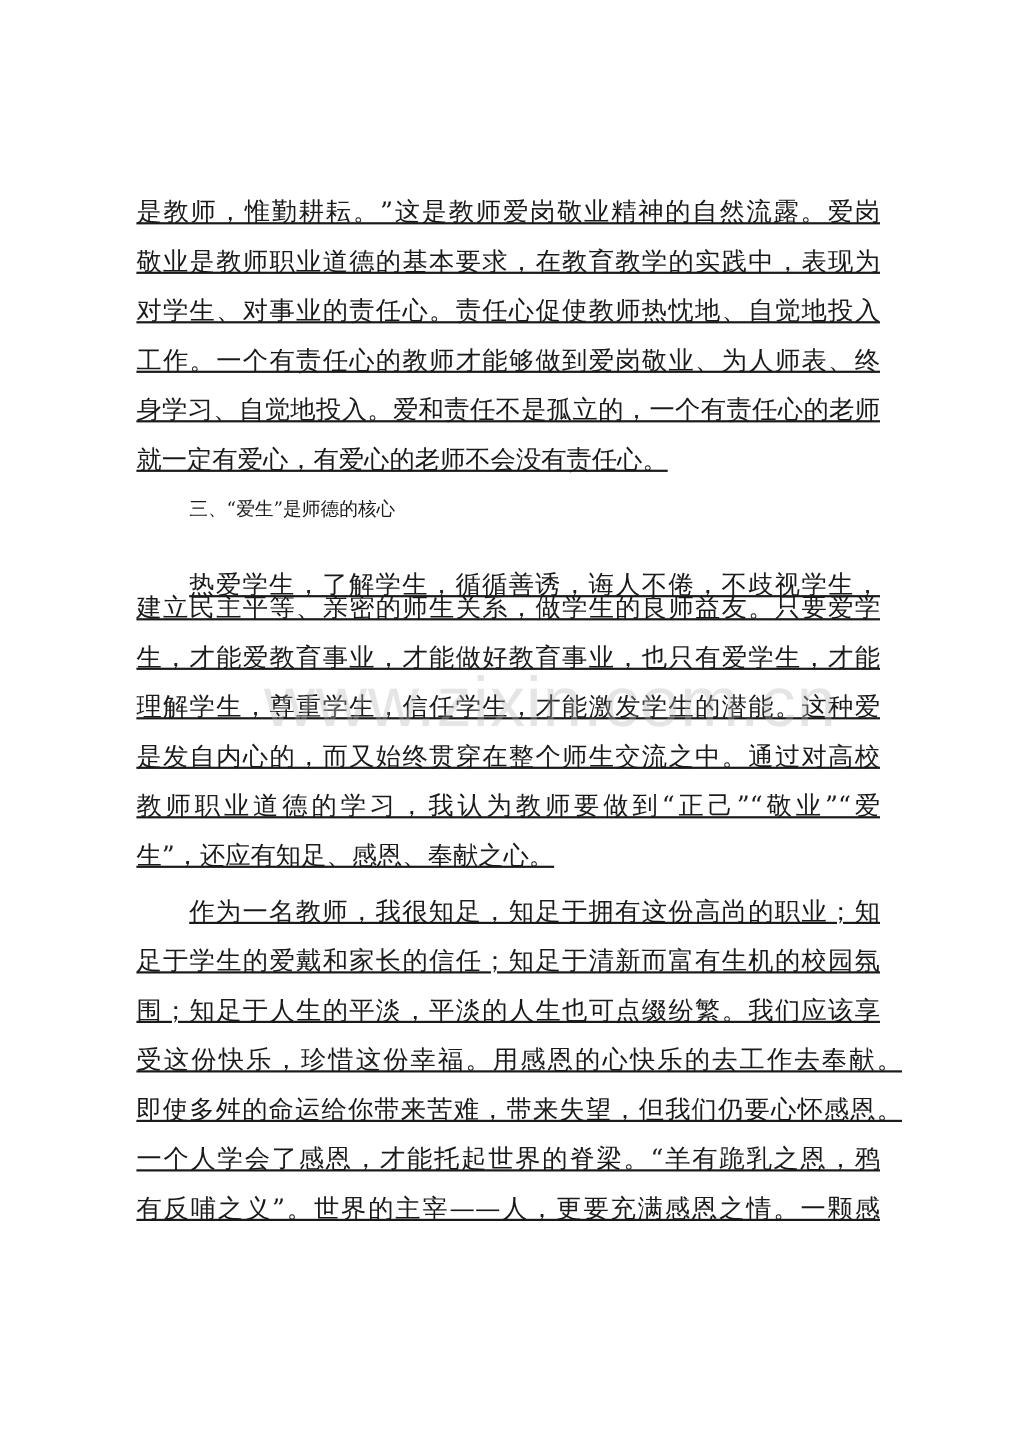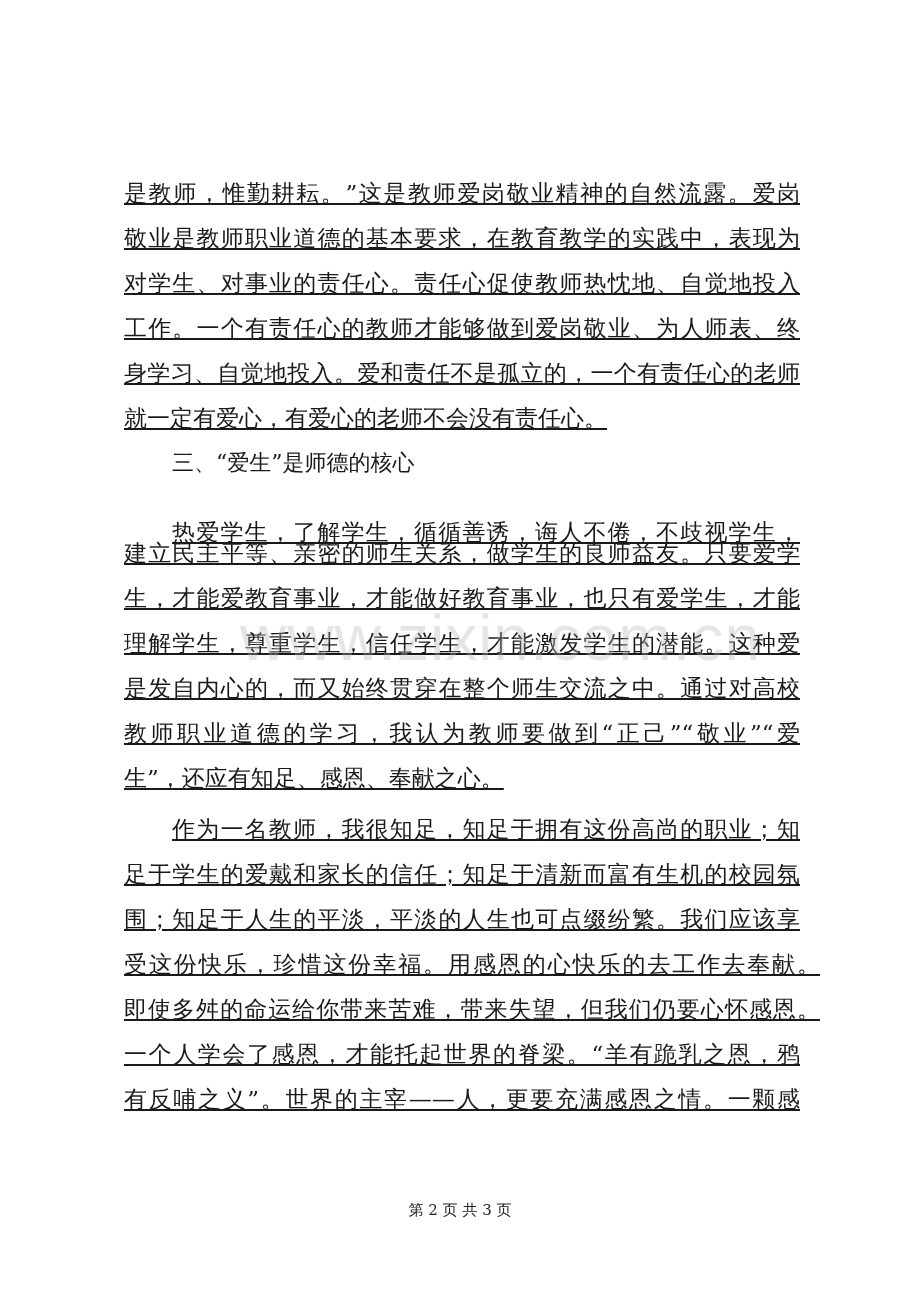--- a/index.html
+++ b/index.html
@@ -5,21 +5,21 @@
   html, body { margin: 0; padding: 0; background: #ffffff; }
   body { width: 920px; height: 1302px; position: relative; overflow: hidden;
          font-family: "DejaVu Serif", "Liberation Serif", serif; color: #1a1a1a; }
   .page { position: absolute; left: 0; top: 0; width: 920px; height: 1302px; background: #fff; }
   .line { position: absolute; left: 124px; width: 676px; height: 32px;
           font-size: 23px; line-height: 32px; white-space: nowrap;
           text-align: justify; text-align-last: justify; text-decoration: underline; }
   .line.last { text-align-last: left; }
   .line.indent { left: 172px; width: 628px; }
   .line.wide { width: 696px; }
-  .heading { position: absolute; left: 172px; font-size: 22px; line-height: 32px; white-space: nowrap; }
+  .heading { position: absolute; left: 172px; font-size: 17px; line-height: 32px; white-space: nowrap; }
   .footer { position: absolute; left: 0; width: 920px; top: 1200px; text-align: center;
             font-size: 15px; line-height: 20px; color: #222; }
   .watermark { position: absolute; left: 240px; top: 603px; font-family: Liberation Sans, sans-serif;
                font-size: 64px; line-height: 70px; color: rgba(180,180,180,0.35); letter-spacing: 1px;
                pointer-events: none; }
 </style>
 </head>
 <body>
 
 <div class="page">
@@ -50,14 +50,13 @@
     <div class="line" style="top:858px">足于学生的爱戴和家长的信任；知足于清新而富有生机的校园氛</div>
     <div class="line" style="top:903px">围；知足于人生的平淡，平淡的人生也可点缀纷繁。我们应该享</div>
     <div class="line wide" style="top:948px">受这份快乐，珍惜这份幸福。用感恩的心快乐的去工作去奉献。</div>
     <div class="line wide" style="top:993px">即使多舛的命运给你带来苦难，带来失望，但我们仍要心怀感恩。</div>
     <div class="line" style="top:1038px">一个人学会了感恩，才能托起世界的脊梁。“羊有跪乳之恩，鸦</div>
     <div class="line" style="top:1083px">有反哺之义”。世界的主宰——人，更要充满感恩之情。一颗感</div>
   </div>
 
   <div class="watermark">www.zixin.com.cn</div>
 
-  <div class="footer">第 2 页  共 3 页</div>
 </div>
 
 </body></html>

